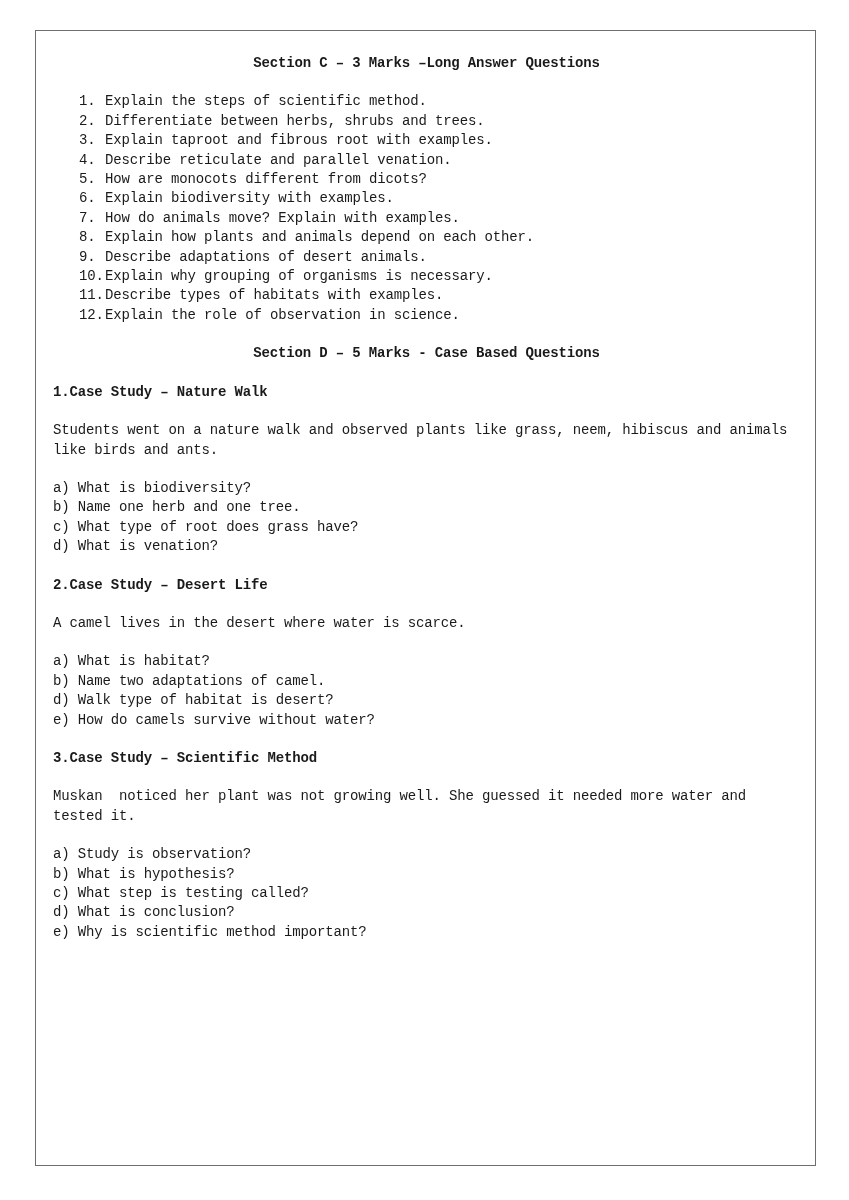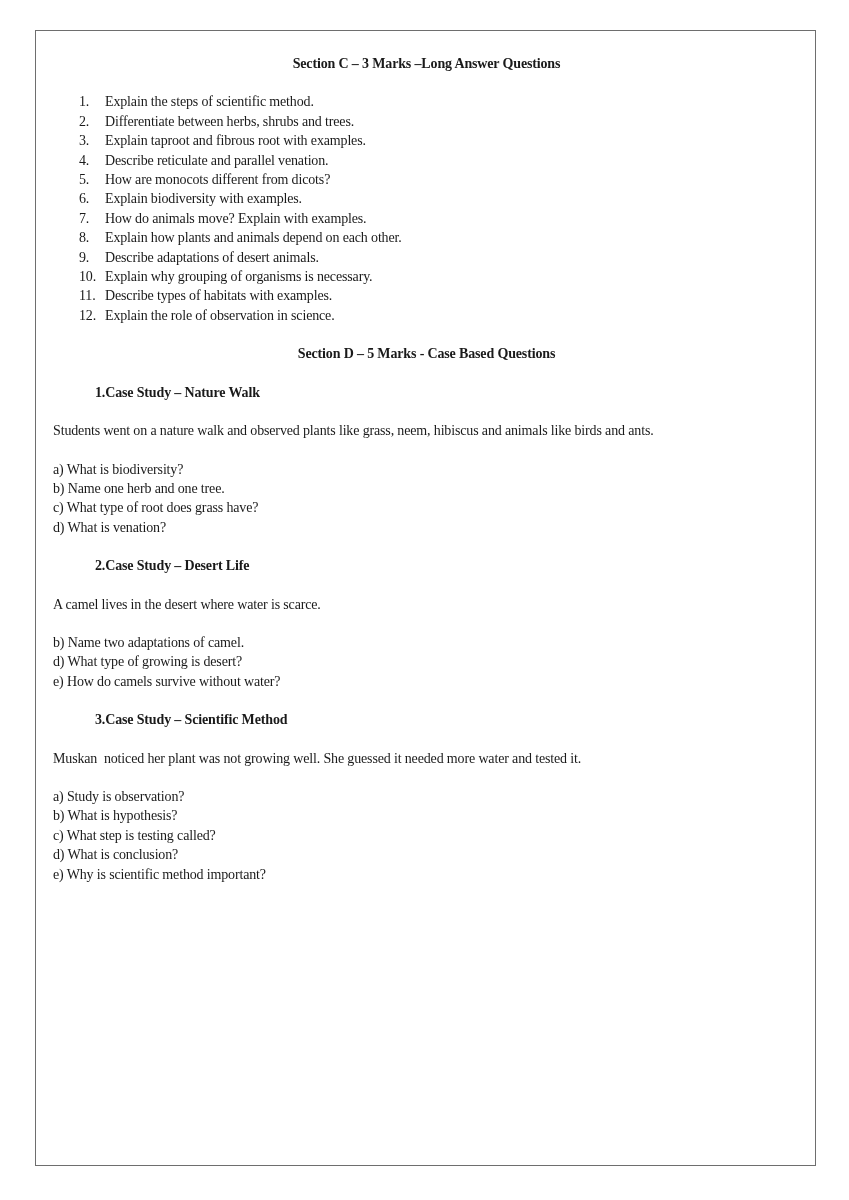--- a/index.html
+++ b/index.html
@@ -5,21 +5,21 @@
   html, body {
     margin: 0;
     padding: 0;
     background: #ffffff;
   }
   .page {
     position: relative;
     width: 849px;
     height: 1200px;
     background: #ffffff;
-    font-family: Liberation Serif, serif;
+    font-family: Liberation Mono, monospace;
     color: #1a1a1a;
     font-size: 14px;
     letter-spacing: -0.15px;
     line-height: 19.4px;
     overflow: hidden;
   }
   .frame {
     position: absolute;
     left: 35px;
     top: 30px;
@@ -33,21 +33,20 @@
   }
   .block {
     margin: 0 0 19px 0;
   }
   .heading {
     text-align: center;
     font-weight: 700;
   }
   .cs-title {
     font-weight: 700;
-    margin-left: 42px;
   }
   .para {
     white-space: pre-wrap;
   }
   .q-row {
     display: flex;
   }
   .q-num {
     display: inline-block;
     margin-left: 26px;
@@ -125,22 +124,23 @@
       <div class="block">
         <div class="sub-q">a) What is biodiversity?</div>
         <div class="sub-q">b) Name one herb and one tree.</div>
         <div class="sub-q">c) What type of root does grass have?</div>
         <div class="sub-q">d) What is venation?</div>
       </div>
 
       <div class="block cs-title">2.Case Study – Desert Life</div>
       <div class="block para">A camel lives in the desert where water is scarce.</div>
       <div class="block">
+        <div class="sub-q">a) What is habitat?</div>
         <div class="sub-q">b) Name two adaptations of camel.</div>
-        <div class="sub-q">d) What type of growing is desert?</div>
+        <div class="sub-q">d) Walk type of habitat is desert?</div>
         <div class="sub-q">e) How do camels survive without water?</div>
       </div>
 
       <div class="block cs-title">3.Case Study – Scientific Method</div>
       <div class="block para">Muskan  noticed her plant was not growing well. She guessed it needed more water and tested it.</div>
       <div class="block">
         <div class="sub-q">a) Study is observation?</div>
         <div class="sub-q">b) What is hypothesis?</div>
         <div class="sub-q">c) What step is testing called?</div>
         <div class="sub-q">d) What is conclusion?</div>

